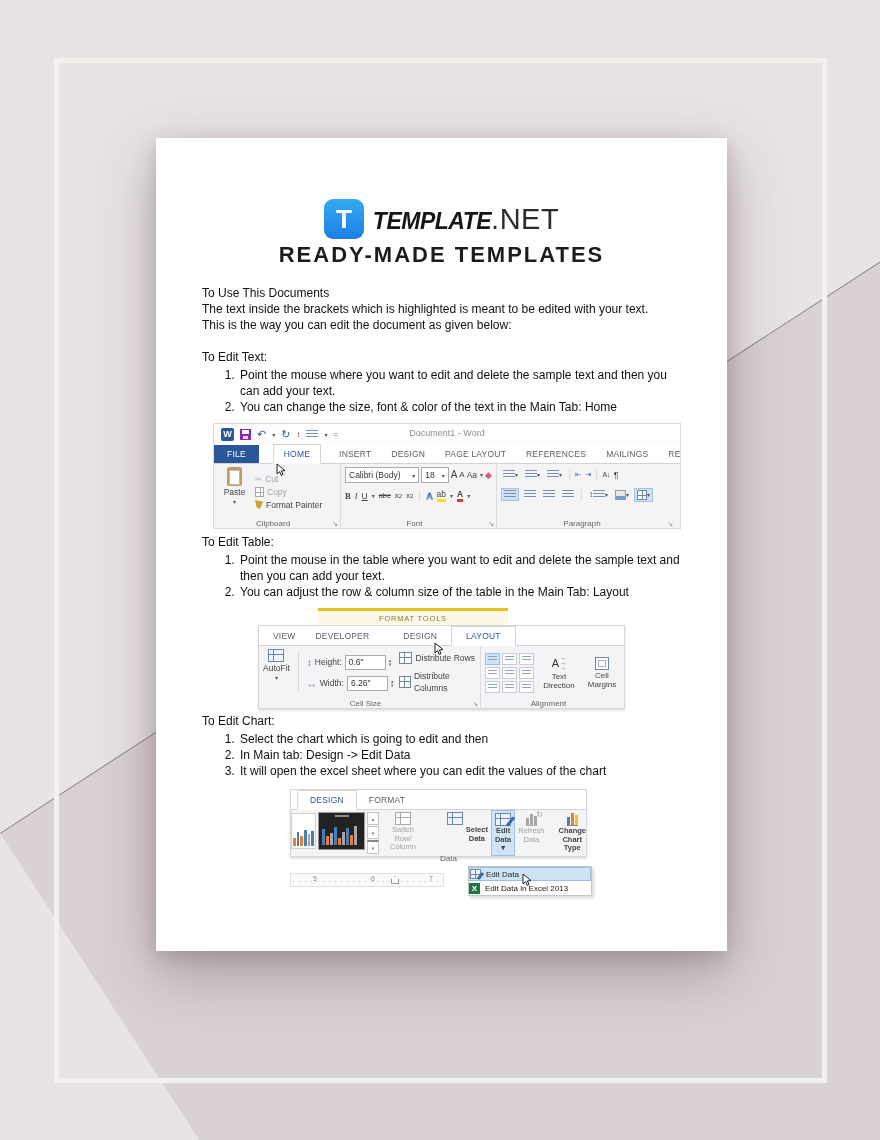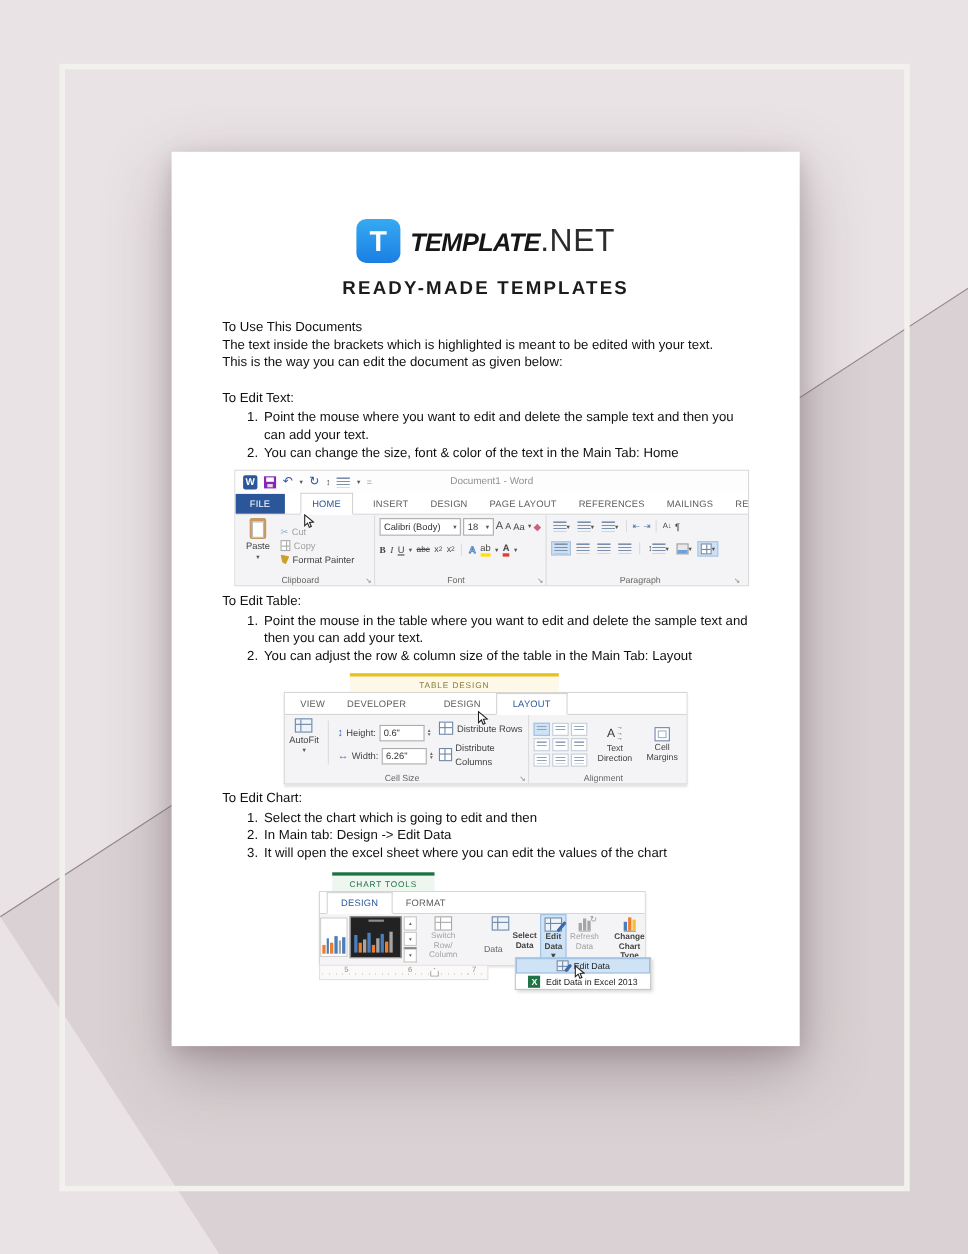--- a/index.html
+++ b/index.html
@@ -15,21 +15,21 @@
 
   
   .page{position:absolute;left:156px;top:138px;width:571px;height:813px;
     background:#ffffff;box-shadow:0 22px 55px rgba(110,90,100,.45),0 6px 18px rgba(110,90,100,.28);
     padding:58px 0 0 0;box-sizing:border-box;}
   .logo-row{display:flex;align-items:center;justify-content:center;gap:9px;height:46px;}
   .logo-tile{width:40px;height:40px;border-radius:9px;display:flex;align-items:center;justify-content:center;
     background:linear-gradient(180deg,#36aaf2,#1a7fe4);color:#fff;font-weight:bold;font-size:26px;}
   .brand{font-size:23px;font-weight:bold;color:#161616;letter-spacing:-.5px;font-style:italic;}
   .brand-tld{font-size:29px;font-weight:normal;color:#2c2c2c;letter-spacing:.5px;}
-  .tagline{text-align:center;font-size:17px;font-weight:bold;letter-spacing:2px;color:#1c1c1c;margin-top:10px;}
+  .tagline{text-align:center;font-size:22px;font-weight:bold;letter-spacing:2px;color:#1c1c1c;margin-top:0;}
 
   .content{padding-left:46px;padding-right:36px;margin-top:17px;font-size:12px;color:#101010;}
   .h{font-weight:normal;line-height:16px;}
   .para{line-height:16px;width:492px;}
   .spacer16{height:16px;}
   ol{margin:2px 0 6px 0;padding-left:36px;width:447px;}
   ol li{line-height:16px;padding-left:2px;margin:0;}
 
   
   .shot{position:relative;background:#fff;border:1px solid #dadada;box-sizing:border-box;
@@ -120,21 +120,21 @@
   .cbtn{display:flex;flex-direction:column;align-items:center;justify-content:flex-start;
     gap:1px;padding:2px 3px 0 3px;text-align:center;}
   .cbtn .lab{font-size:7.5px;line-height:8.5px;color:#444;}
   .cbtn.dis .lab{color:#a3a3a3;}
   .cbtn.sel{background:#cfe3f7;border:1px solid #9ebfe0;}
   .cc-bars{display:flex;align-items:flex-end;gap:1px;height:13px;border-bottom:1px solid #888;}
   .pencil{position:absolute;width:3px;height:11px;background:#3b69b0;right:-2px;bottom:-2px;
     transform:rotate(40deg);border-radius:1px;}
   .menu{position:absolute;left:178px;top:77px;width:122px;background:#fff;border:1px solid #c6c6c6;
     box-shadow:2px 2px 3px rgba(0,0,0,.15);z-index:5;}
-  .menu-row{display:flex;align-items:center;gap:5px;height:14px;padding:0 0;font-size:8px;color:#222;position:relative;justify-content:center;}
+  .menu-row{display:flex;align-items:center;gap:5px;height:14px;padding:0 0;font-size:8px;color:#222;position:relative;}
   .menu-row.sel{background:#cfe3f7;border:1px solid #9ebfe0;box-sizing:border-box;}
   .xl-ico{width:11px;height:11px;background:#217346;color:#fff;font-size:8px;font-weight:bold;
     display:flex;align-items:center;justify-content:center;}
   .data-label{position:absolute;left:150px;top:65px;font-size:8px;color:#666;}
   .ruler{position:absolute;left:0;top:84px;width:152px;height:12px;background:#fbfaf8;border:1px solid #e3e1de;
     font-size:7px;color:#8a8a8a;}
   .ruler b{position:absolute;top:1px;font-weight:normal;}
   .ruler .ticks{position:absolute;left:2px;right:2px;top:55%;height:1px;
     background:repeating-linear-gradient(90deg,#c4bfc1 0 1px,transparent 1px 6px);}
   .marker{position:absolute;left:100px;top:2px;width:8px;height:8px;background:#fff;border:1px solid #9a9a9a;
@@ -322,21 +322,21 @@
     </div>
 
     <div class="h">To Edit Table:</div>
     <ol>
       <li><span>Point the mouse in the table where you want to edit and delete the sample text and then you can add your text.</span></li>
       <li><span>You can adjust the row &amp; column size of the table in the Main Tab: Layout</span></li>
     </ol>
 
     <div class="shot table-shot">
       <div class="ctx-head">
-        <span class="ctx-box ctx-gold">TABLE DESIGN</span>
+        <span class="ctx-box ctx-gold">FORMAT TOOLS</span>
       </div>
       <div class="t-frame">
         <div class="tabrow">
           <span class="tab" style="margin-left:4px;">VIEW</span>
           <span class="tab">DEVELOPER</span>
           <span class="tab" style="margin-left:14px;">DESIGN</span>
           <span class="tab active" style="margin-left:4px;padding:0 14px;">LAYOUT</span>
         </div>
         <div class="rbody t-body">
 
@@ -438,23 +438,20 @@
     </div>
 
     <div class="h">To Edit Chart:</div>
     <ol>
       <li><span>Select the chart which is going to edit and then</span></li>
       <li><span>In Main tab: Design -&gt; Edit Data</span></li>
       <li><span>It will open the excel sheet where you can edit the values of the chart</span></li>
     </ol>
 
     <div class="shot chart-shot">
-      <div class="ctx-head">
-        <span class="ctx-box ctx-green">CHART TOOLS</span>
-      </div>
       <div class="t-frame">
         <div class="tabrow">
           <span class="tab active" style="margin-left:6px;padding:0 12px;">DESIGN</span>
           <span class="tab" style="padding:0 12px;">FORMAT</span>
         </div>
         <div class="rbody c-body">
 
           <div style="display:flex;">
             <span class="thumb1">
               <span class="bar c-orange" style="height:8px;"></span>

